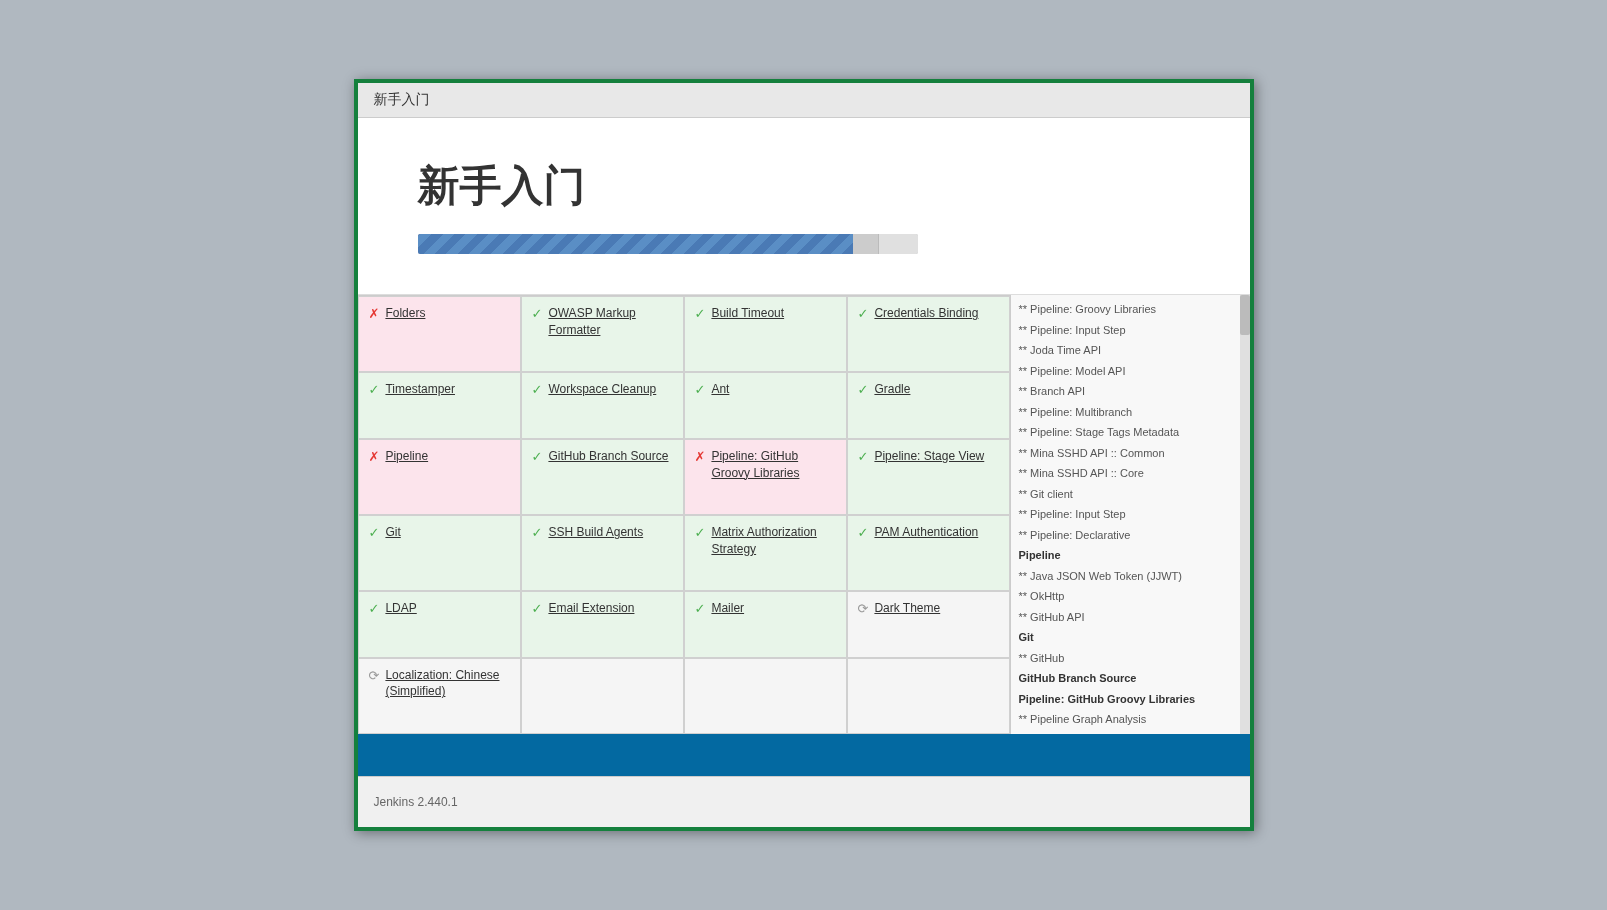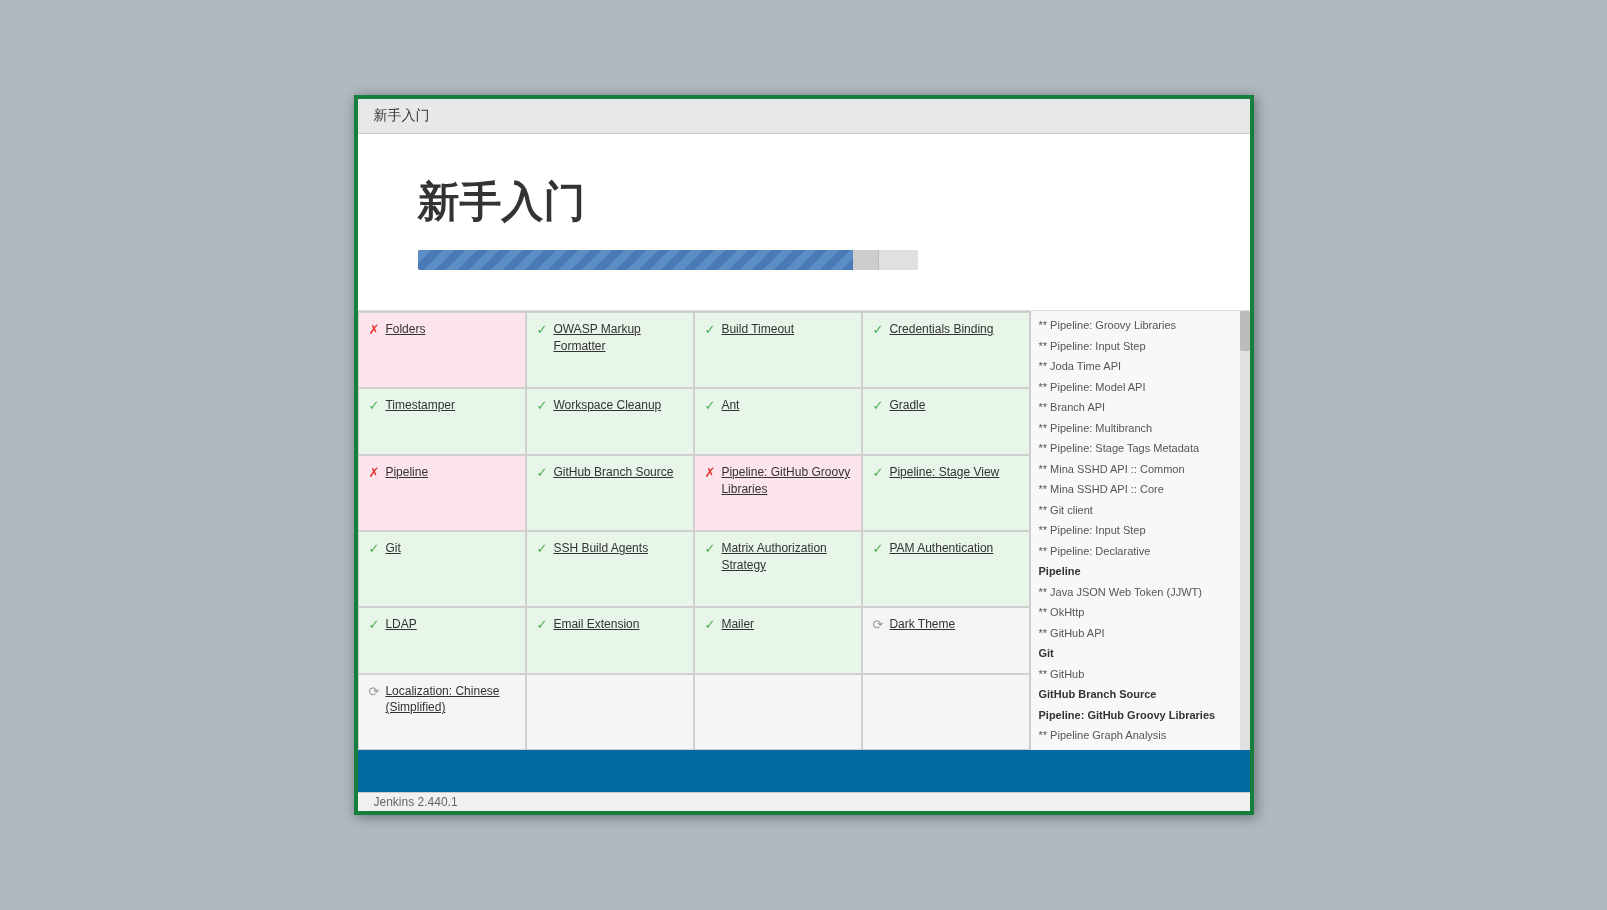--- a/index.html
+++ b/index.html
@@ -109,21 +109,21 @@
       color: #999;
       font-size: 13px;
       flex-shrink: 0;
       margin-top: 1px;
     }
     .cell-text {
       line-height: 1.4;
       text-decoration: underline;
     }
     .sidebar-panel {
-      width: 220px;
+      width: 240px;
       background: #f8f8f8;
       border-left: 1px solid #ccc;
       font-size: 11px;
       color: #333;
       overflow-y: auto;
       max-height: 460px;
       padding: 4px 0;
       position: relative;
     }
     .sidebar-item {
@@ -150,21 +150,21 @@
       right: 0;
       top: 0;
       width: 10px;
       height: 40px;
       background: #bbb;
       border-radius: 2px;
     }
     .status-bar {
       background: #f0f0f0;
       border-top: 1px solid #ccc;
-      padding: 2px 16px;
+      padding: 18px 16px;
       font-size: 12px;
       color: #666;
       margin-top: 42px;
     }
   </style>
 </head>
 <body>
 
 <div class="window">
   <div class="title-bar">

